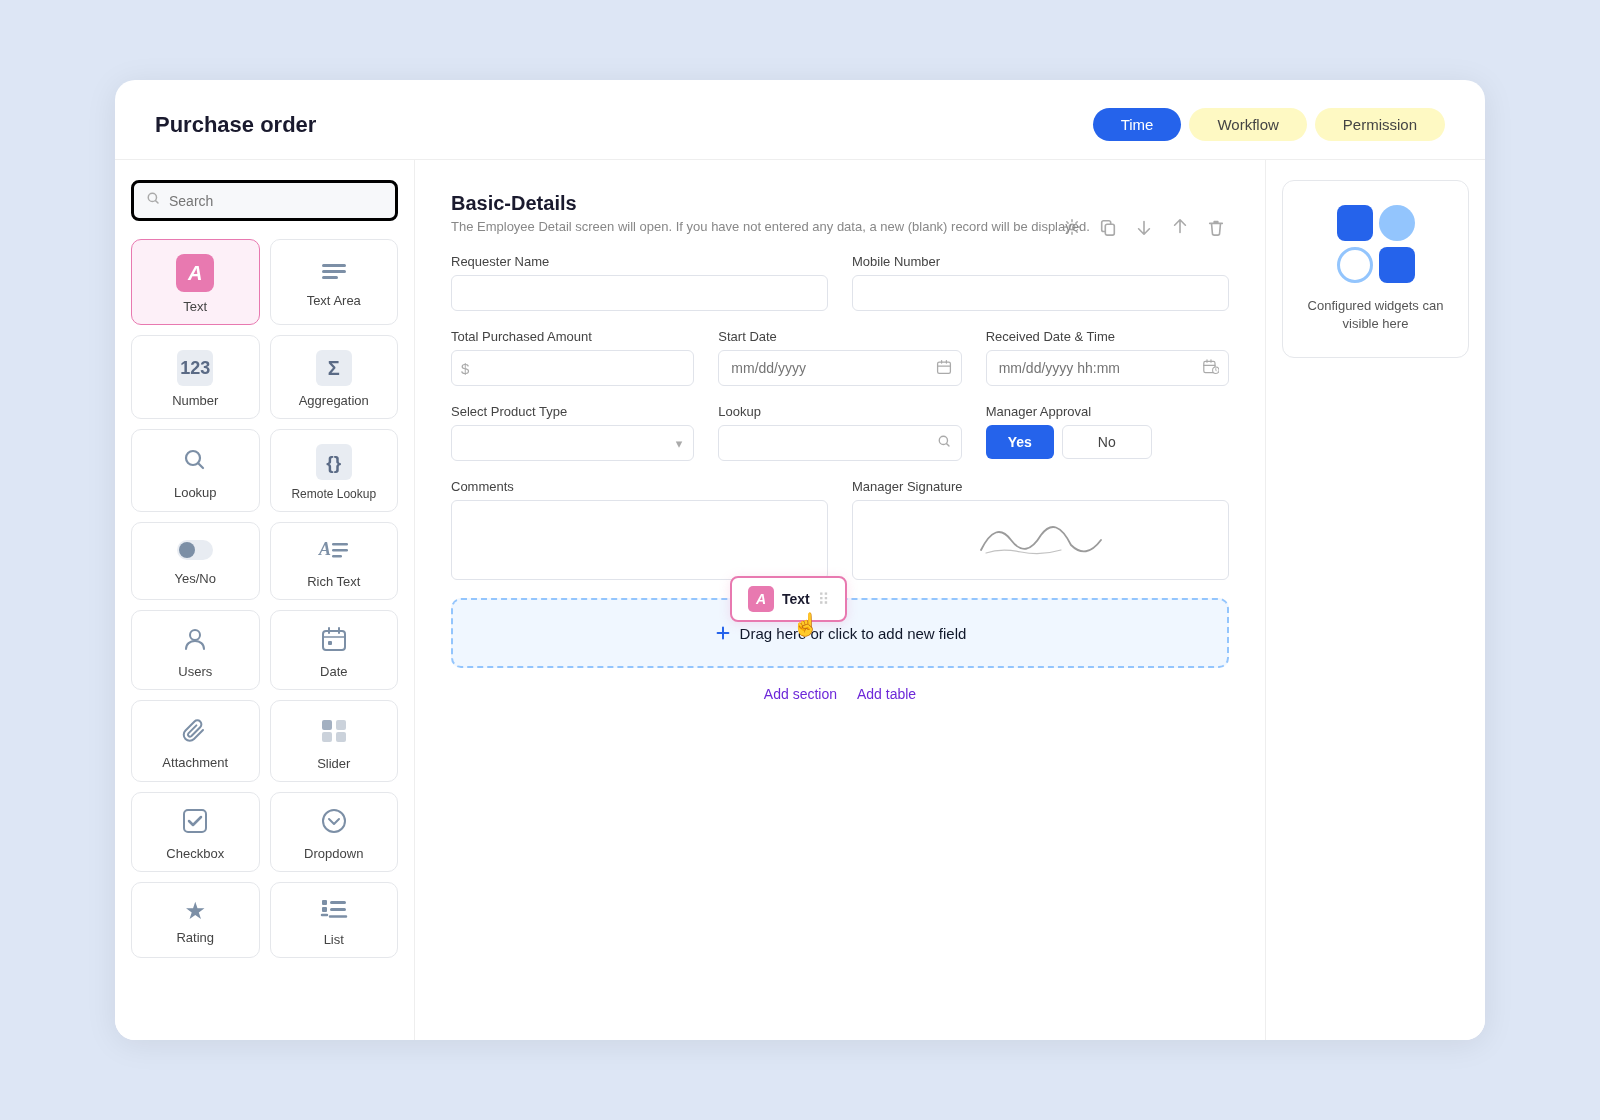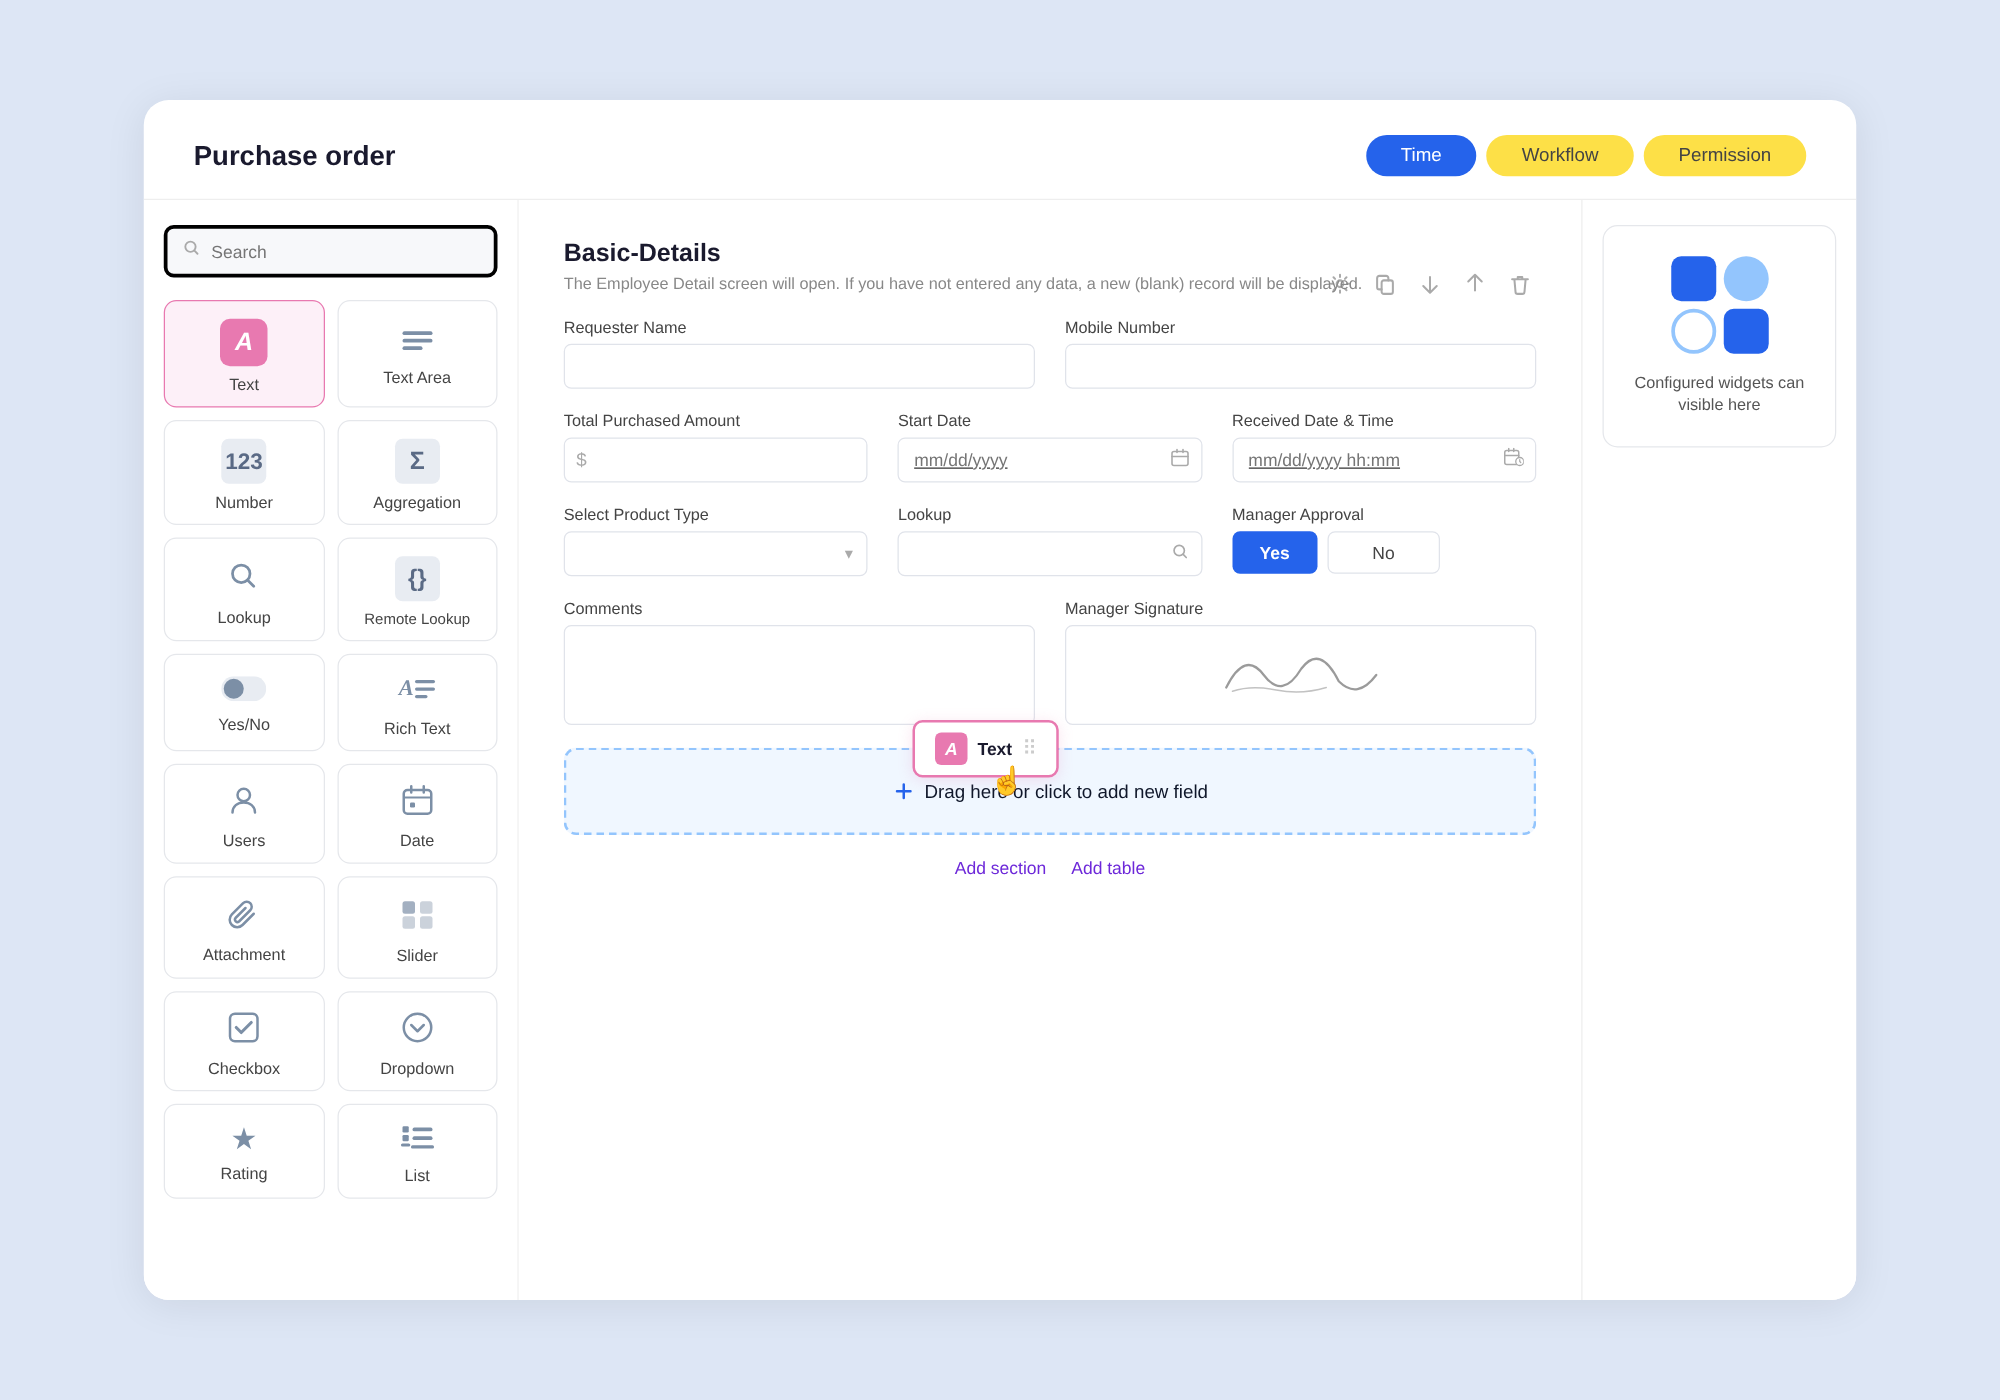--- a/index.html
+++ b/index.html
@@ -47,21 +47,21 @@
       border: none;
       font-size: 15px;
       cursor: pointer;
       font-weight: 500;
     }
     .tab-btn.active {
       background: #2563eb;
       color: #fff;
     }
     .tab-btn.inactive {
-      background: #fde047;
+      background: #fef9c3;
       color: #444;
     }
     
     .body-row {
       display: flex;
       flex: 1;
       overflow: hidden;
     }
     
     .sidebar {
@@ -198,21 +198,21 @@
       color: #333;
       outline: none;
       background: #fff;
       transition: border 0.15s;
     }
     .input-icon-wrap {
       position: relative;
       display: flex;
       align-items: center;
     }
-    .input-icon-wrap .field-input { width: 100%; text-decoration: underline; }
+    .input-icon-wrap .field-input { width: 100%; }
     .input-prefix {
       position: absolute;
       left: 10px;
       color: #aaa;
       font-size: 15px;
     }
     .input-suffix {
       position: absolute;
       right: 10px;
       color: #aaa;

